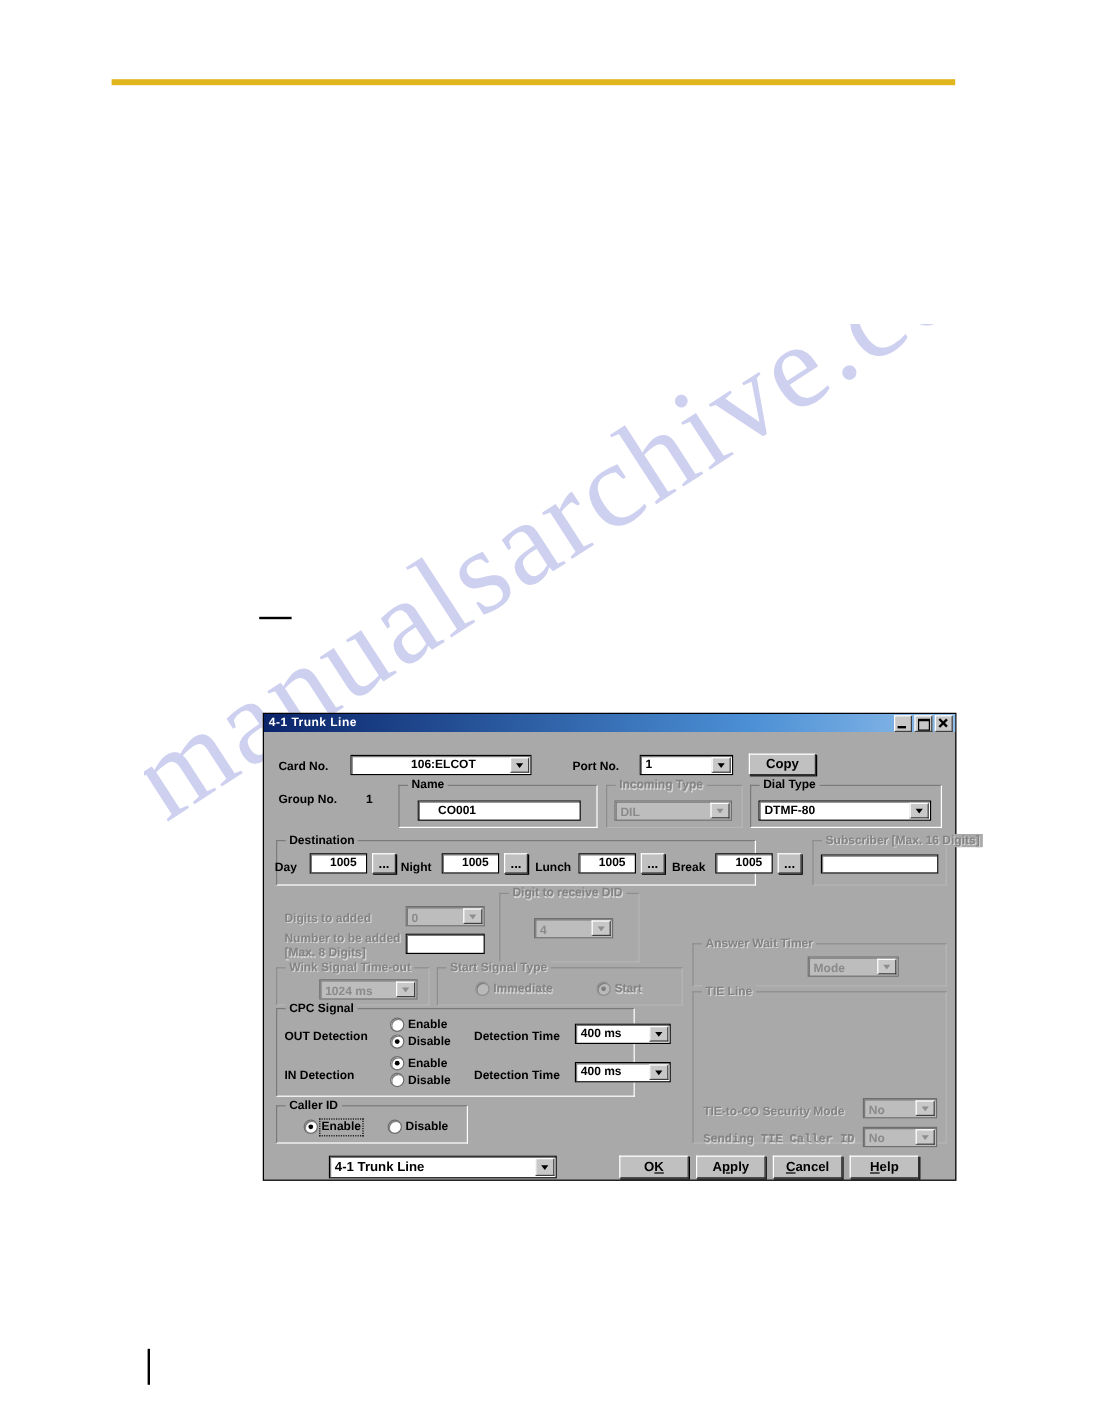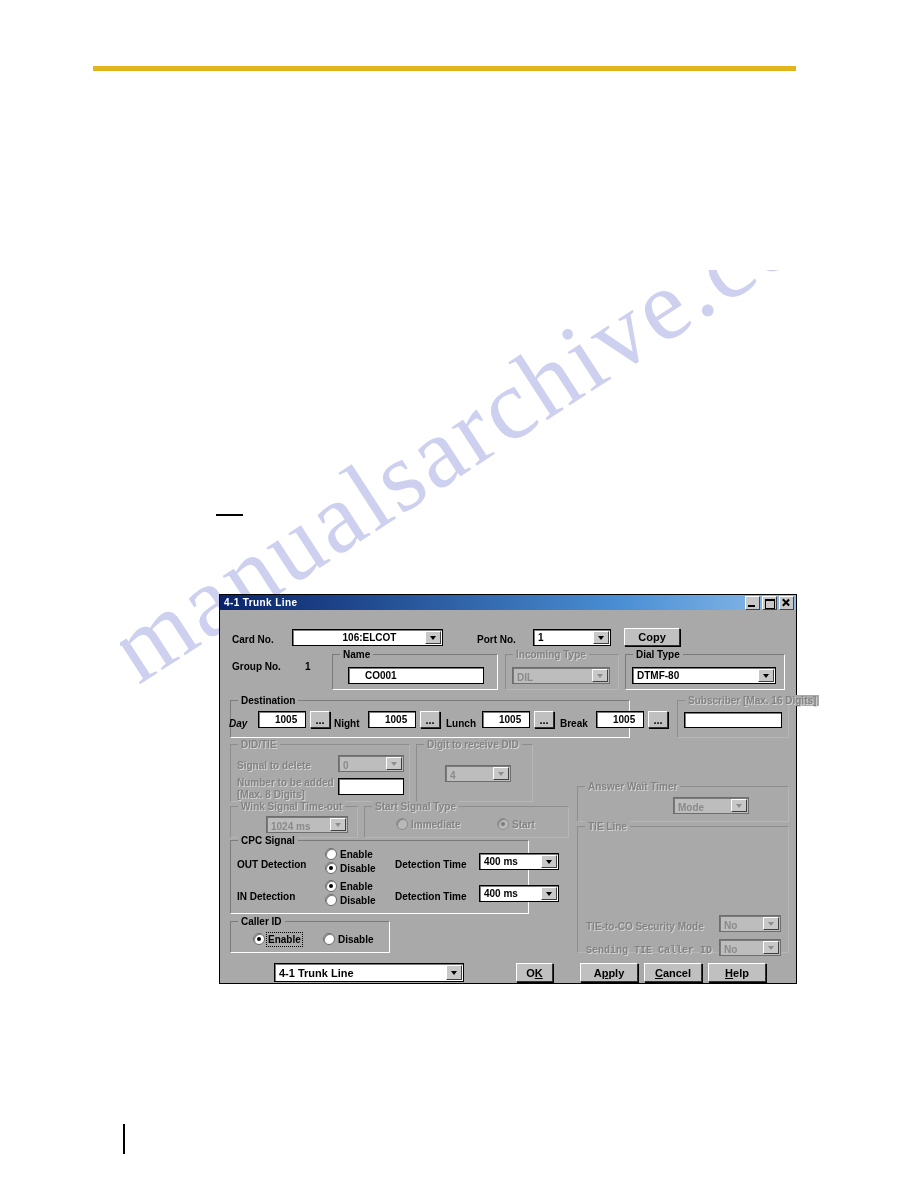--- a/index.html
+++ b/index.html
@@ -266,21 +266,21 @@
     </div>
     <div class="combo" style="left:412px; top:57px; width:144px; height:17px;">
       <span>DTMF-80</span>
       <span class="arrow"></span>
     </div>
 
     <div class="gbox" style="left:10px; top:90px; width:400px; height:38px;">
       <span class="cap">Destination</span>
     </div>
 
-    <div class="lbl" style="left:9px; top:108px;font-style:italic;">Day</div>
+    <div class="lbl" style="left:9px; top:108px;">Day</div>
     <div class="tbox" style="left:38px; top:101px; width:48px; height:17px;">
       <span>1005</span>
     </div>
     <div class="ell" style="left:90px; top:101px; width:20px; height:17px;">
       <span>...</span>
     </div>
 
     <div class="lbl" style="left:114px; top:108px;">Night</div>
     <div class="tbox" style="left:148px; top:101px; width:48px; height:17px;">
       <span>1005</span>
@@ -305,24 +305,21 @@
       <span>...</span>
     </div>
 
     <div class="gbox dim" style="left:457px; top:90px; width:112px; height:38px;">
       <span class="cap">Subscriber [Max. 16 Digits]</span>
     </div>
     <div class="tbox" style="left:464px; top:102px; width:98px; height:16px;">
       <span></span>
     </div>
 
-    <div class="gbox dim" style="left:10px; top:134px; width:180px; height:58px;">
-      <span class="cap">DID/TIE</span>
-    </div>
-    <div class="lbl dim" style="left:17px; top:150px;">Signal to delete</div>
+    <div class="lbl dim" style="left:17px; top:150px;">Digits to added</div>
     <div class="combo dis" style="left:118px; top:145px; width:66px; height:17px;">
       <span>0</span>
       <span class="arrow"></span>
     </div>
     <div class="lbl dim" style="left:17px; top:167px;">Number to be added</div>
     <div class="lbl dim" style="left:17px; top:179px;">[Max. 8 Digits]</div>
     <div class="tbox" style="left:118px; top:168px; width:66px; height:17px;">
       <span></span>
     </div>
 
@@ -420,21 +417,21 @@
     <div class="combo dis" style="left:499px; top:329px; width:62px; height:17px;">
       <span>No</span>
       <span class="arrow"></span>
     </div>
 
     <div class="combo" style="left:54px; top:353px; width:190px; height:19px; font-size:11px;">
       <span>4-1 Trunk Line</span>
       <span class="arrow"></span>
     </div>
 
-    <div class="btn" style="left:296px; top:353px; width:37px; height:19px;">
+    <div class="btn" style="left:296px; top:353px; width:58px; height:19px;">
       <span><span>O</span><u>K</u><span></span></span>
     </div>
     <div class="btn" style="left:360px; top:353px; width:58px; height:19px;">
       <span><span>A</span><u>p</u><span>ply</span></span>
     </div>
     <div class="btn" style="left:424px; top:353px; width:58px; height:19px;">
       <span><span></span><u>C</u><span>ancel</span></span>
     </div>
     <div class="btn" style="left:488px; top:353px; width:58px; height:19px;">
       <span><span></span><u>H</u><span>elp</span></span>

